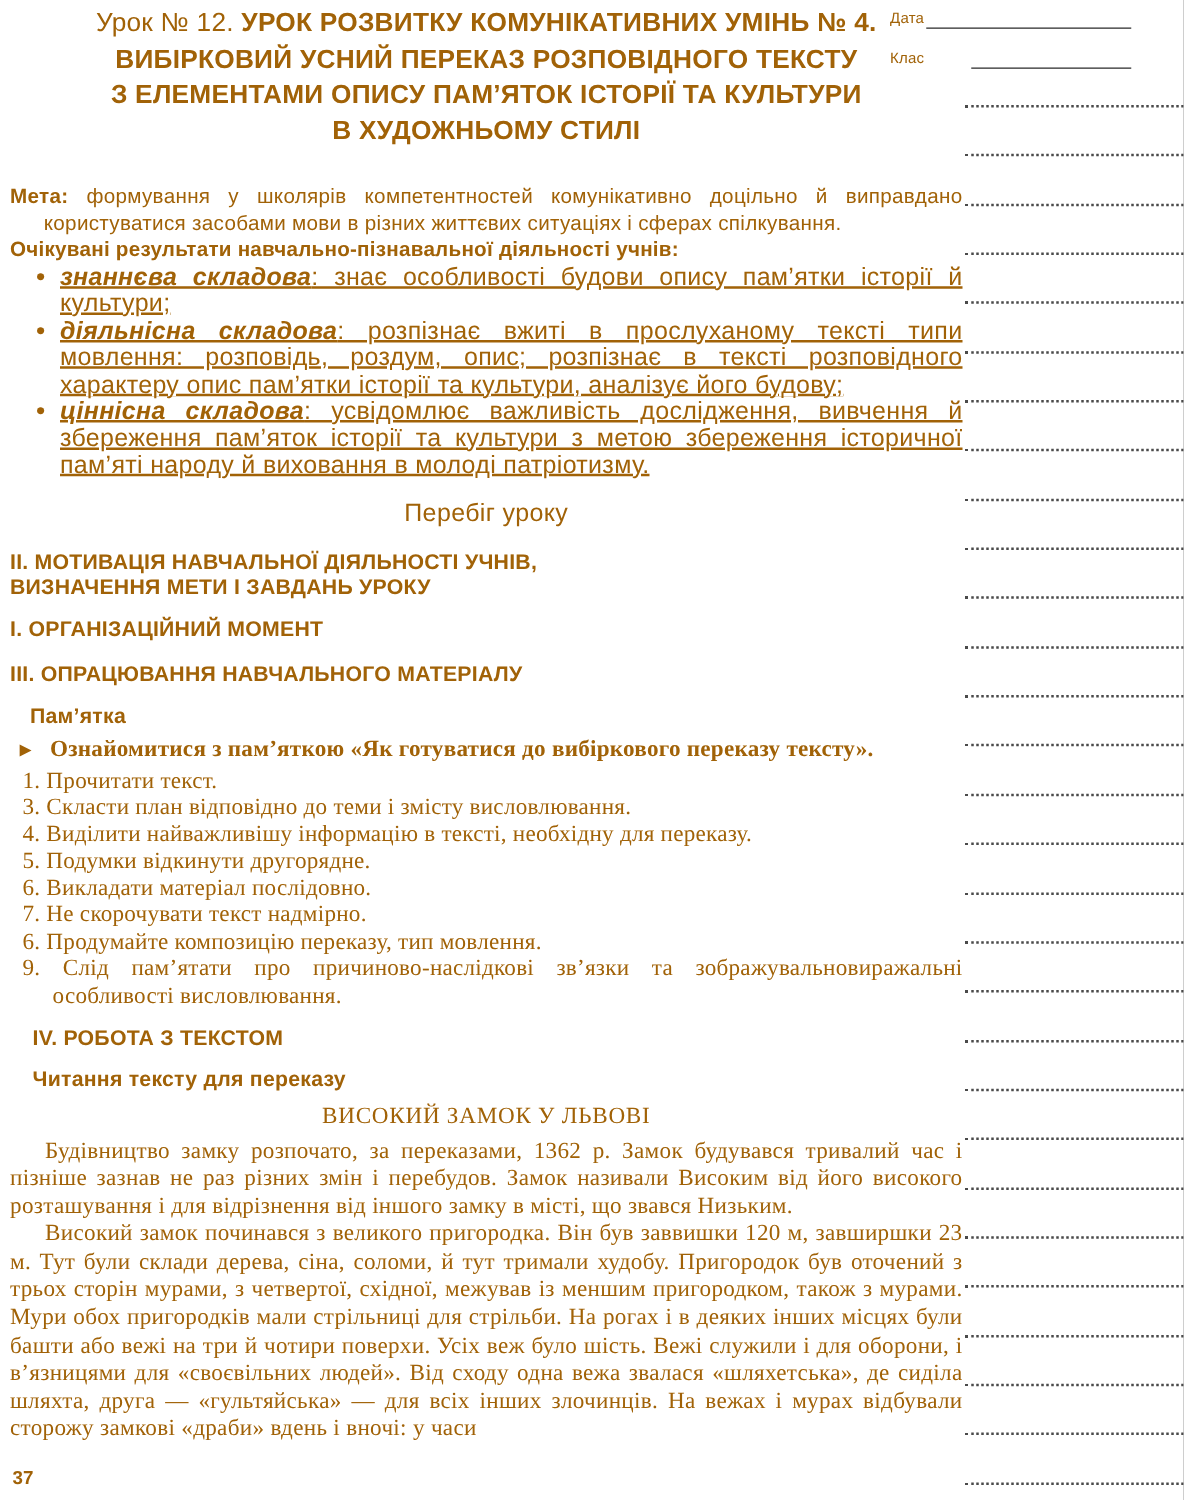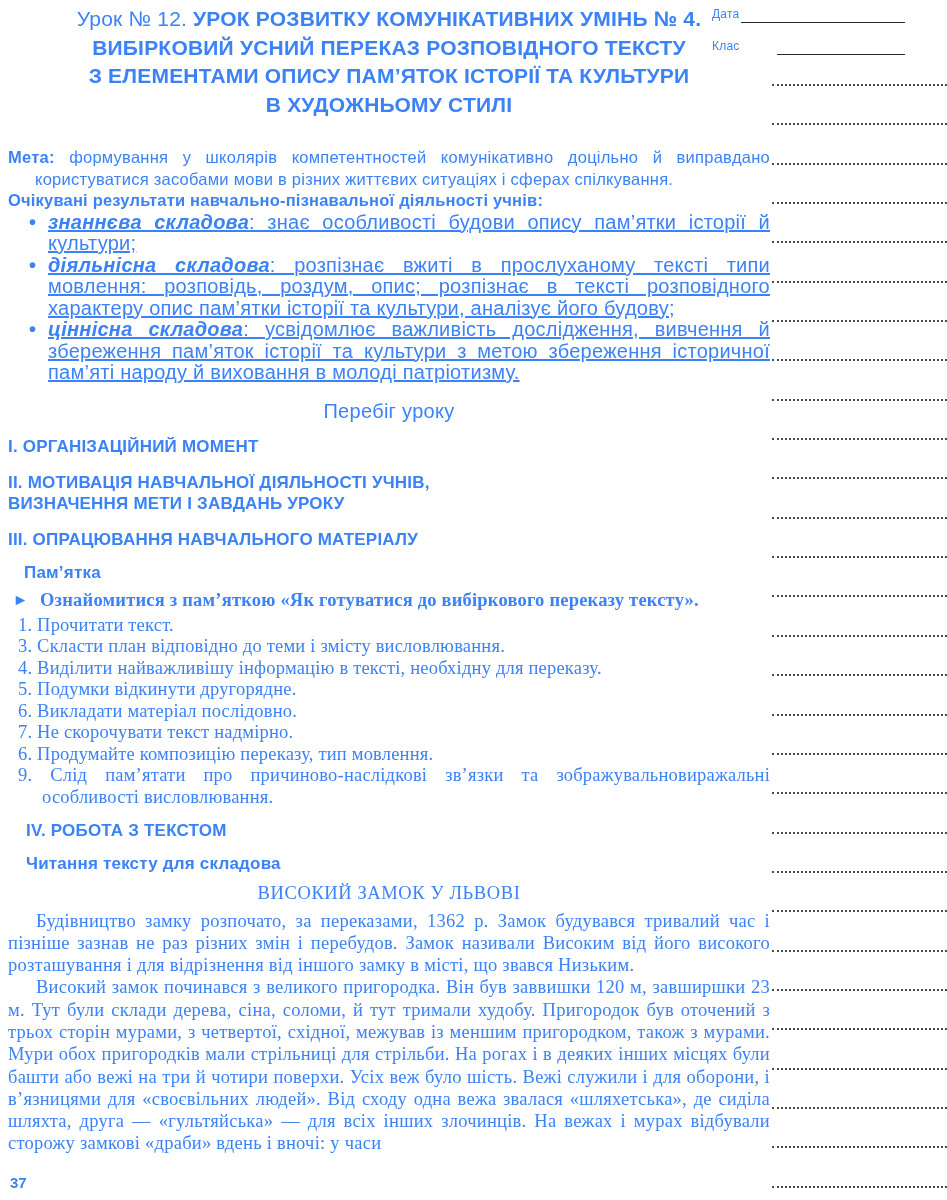--- a/index.html
+++ b/index.html
@@ -1,20 +1,20 @@
 <!DOCTYPE html>
 <html><head>
 <meta charset="utf-8">
 <style>
   html,body{margin:0;padding:0;background:#888;}
   .page{
     position:relative;
     width:947px;height:1200px;
     background:#ffffff;
-    color:#3b82f6;
+    color:#a16207;
     overflow:hidden;
     font-family:"Liberation Sans", sans-serif;
   }
   
   .main-col{
     position:absolute;left:8px;top:0;width:762px;
   }
   .title-block{
     margin-top:5px;
     text-align:center;
@@ -121,43 +121,43 @@
     <p class="meta-p"><span class="lbl">Мета:</span> <span>формування у школярів компетентностей комунікативно доцільно й виправдано користуватися засобами мови в різних життєвих ситуаціях і сферах спілкування.</span></p>
 
     <p class="expected-h">Очікувані результати навчально-пізнавальної діяльності учнів:</p>
 
     <div class="bullet"><span class="lead">знаннєва складова</span><span>: знає особливості будови опису пам’ятки історії й культури;</span></div>
     <div class="bullet"><span class="lead">діяльнісна складова</span><span>: розпізнає вжиті в прослуханому тексті типи мовлення: розповідь, роздум, опис; розпізнає в тексті розповідного характеру опис пам’ятки історії та культури, аналізує його будову;</span></div>
     <div class="bullet"><span class="lead">ціннісна складова</span><span>: усвідомлює важливість дослідження, вивчення й збереження пам’яток історії та культури з метою збереження історичної пам’яті народу й виховання в молоді патріотизму.</span></div>
 
     <div class="flow-h">Перебіг уроку</div>
 
-    <div class="sec-h">I. ОРГАНІЗАЦІЙНИЙ МОМЕНТ</div>
     <div class="sec-h mt2">II. МОТИВАЦІЯ НАВЧАЛЬНОЇ ДІЯЛЬНОСТІ УЧНІВ,
 ВИЗНАЧЕННЯ МЕТИ І ЗАВДАНЬ УРОКУ</div>
+    <div class="sec-h">I. ОРГАНІЗАЦІЙНИЙ МОМЕНТ</div>
     <div class="sec-h mt2">III. ОПРАЦЮВАННЯ НАВЧАЛЬНОГО МАТЕРІАЛУ</div>
 
     <div class="sub-h" style="margin-left:16px">Пам’ятка</div>
 
     <div class="arrow-item serif"><span>Ознайомитися з пам’яткою «Як готуватися до вибіркового переказу тексту».</span></div>
 
     <div class="memo-list serif">
       <div class="memo-item">1. Прочитати текст.</div>
       <div class="memo-item">3. Скласти план відповідно до теми і змісту висловлювання.</div>
       <div class="memo-item">4. Виділити найважливішу інформацію в тексті, необхідну для переказу.</div>
       <div class="memo-item">5. Подумки відкинути другорядне.</div>
       <div class="memo-item">6. Викладати матеріал послідовно.</div>
       <div class="memo-item">7. Не скорочувати текст надмірно.</div>
       <div class="memo-item">6. Продумайте композицію переказу, тип мовлення.</div>
       <div class="memo-item">9. Слід пам’ятати про причиново-наслідкові зв’язки та зображувальновиражальні особливості висловлювання.</div>
     </div>
 
     <div class="sec-h" style="margin-left:18px">IV. РОБОТА З ТЕКСТОМ</div>
 
-    <div class="sub-h">Читання тексту для складова</div>
+    <div class="sub-h">Читання тексту для переказу</div>
 
     <div class="story-title serif">ВИСОКИЙ ЗАМОК У ЛЬВОВІ</div>
 
     <p class="story-p serif">Будівництво замку розпочато, за переказами, 1362 р. Замок будувався тривалий час і пізніше зазнав не раз різних змін і перебудов. Замок називали Високим від його високого розташування і для відрізнення від іншого замку в місті, що звався Низьким.</p>
     <p class="story-p serif" style="margin-top:0">Високий замок починався з великого пригородка. Він був заввишки 120 м, завширшки 23 м. Тут були склади дерева, сіна, соломи, й тут тримали худобу. Пригородок був оточений з трьох сторін мурами, з четвертої, східної, межував із меншим пригородком, також з мурами. Мури обох пригородків мали стрільниці для стрільби. На рогах і в деяких інших місцях були башти або вежі на три й чотири поверхи. Усіх веж було шість. Вежі служили і для оборони, і в’язницями для «своєвільних людей». Від сходу одна вежа звалася «шляхетська», де сиділа шляхта, друга — «гультяйська» — для всіх інших злочинців. На вежах і мурах відбували сторожу замкові «драби» вдень і вночі: у часи</p>
 
   </div>
 
   <div class="field field-date">
     <span>Дата</span>

